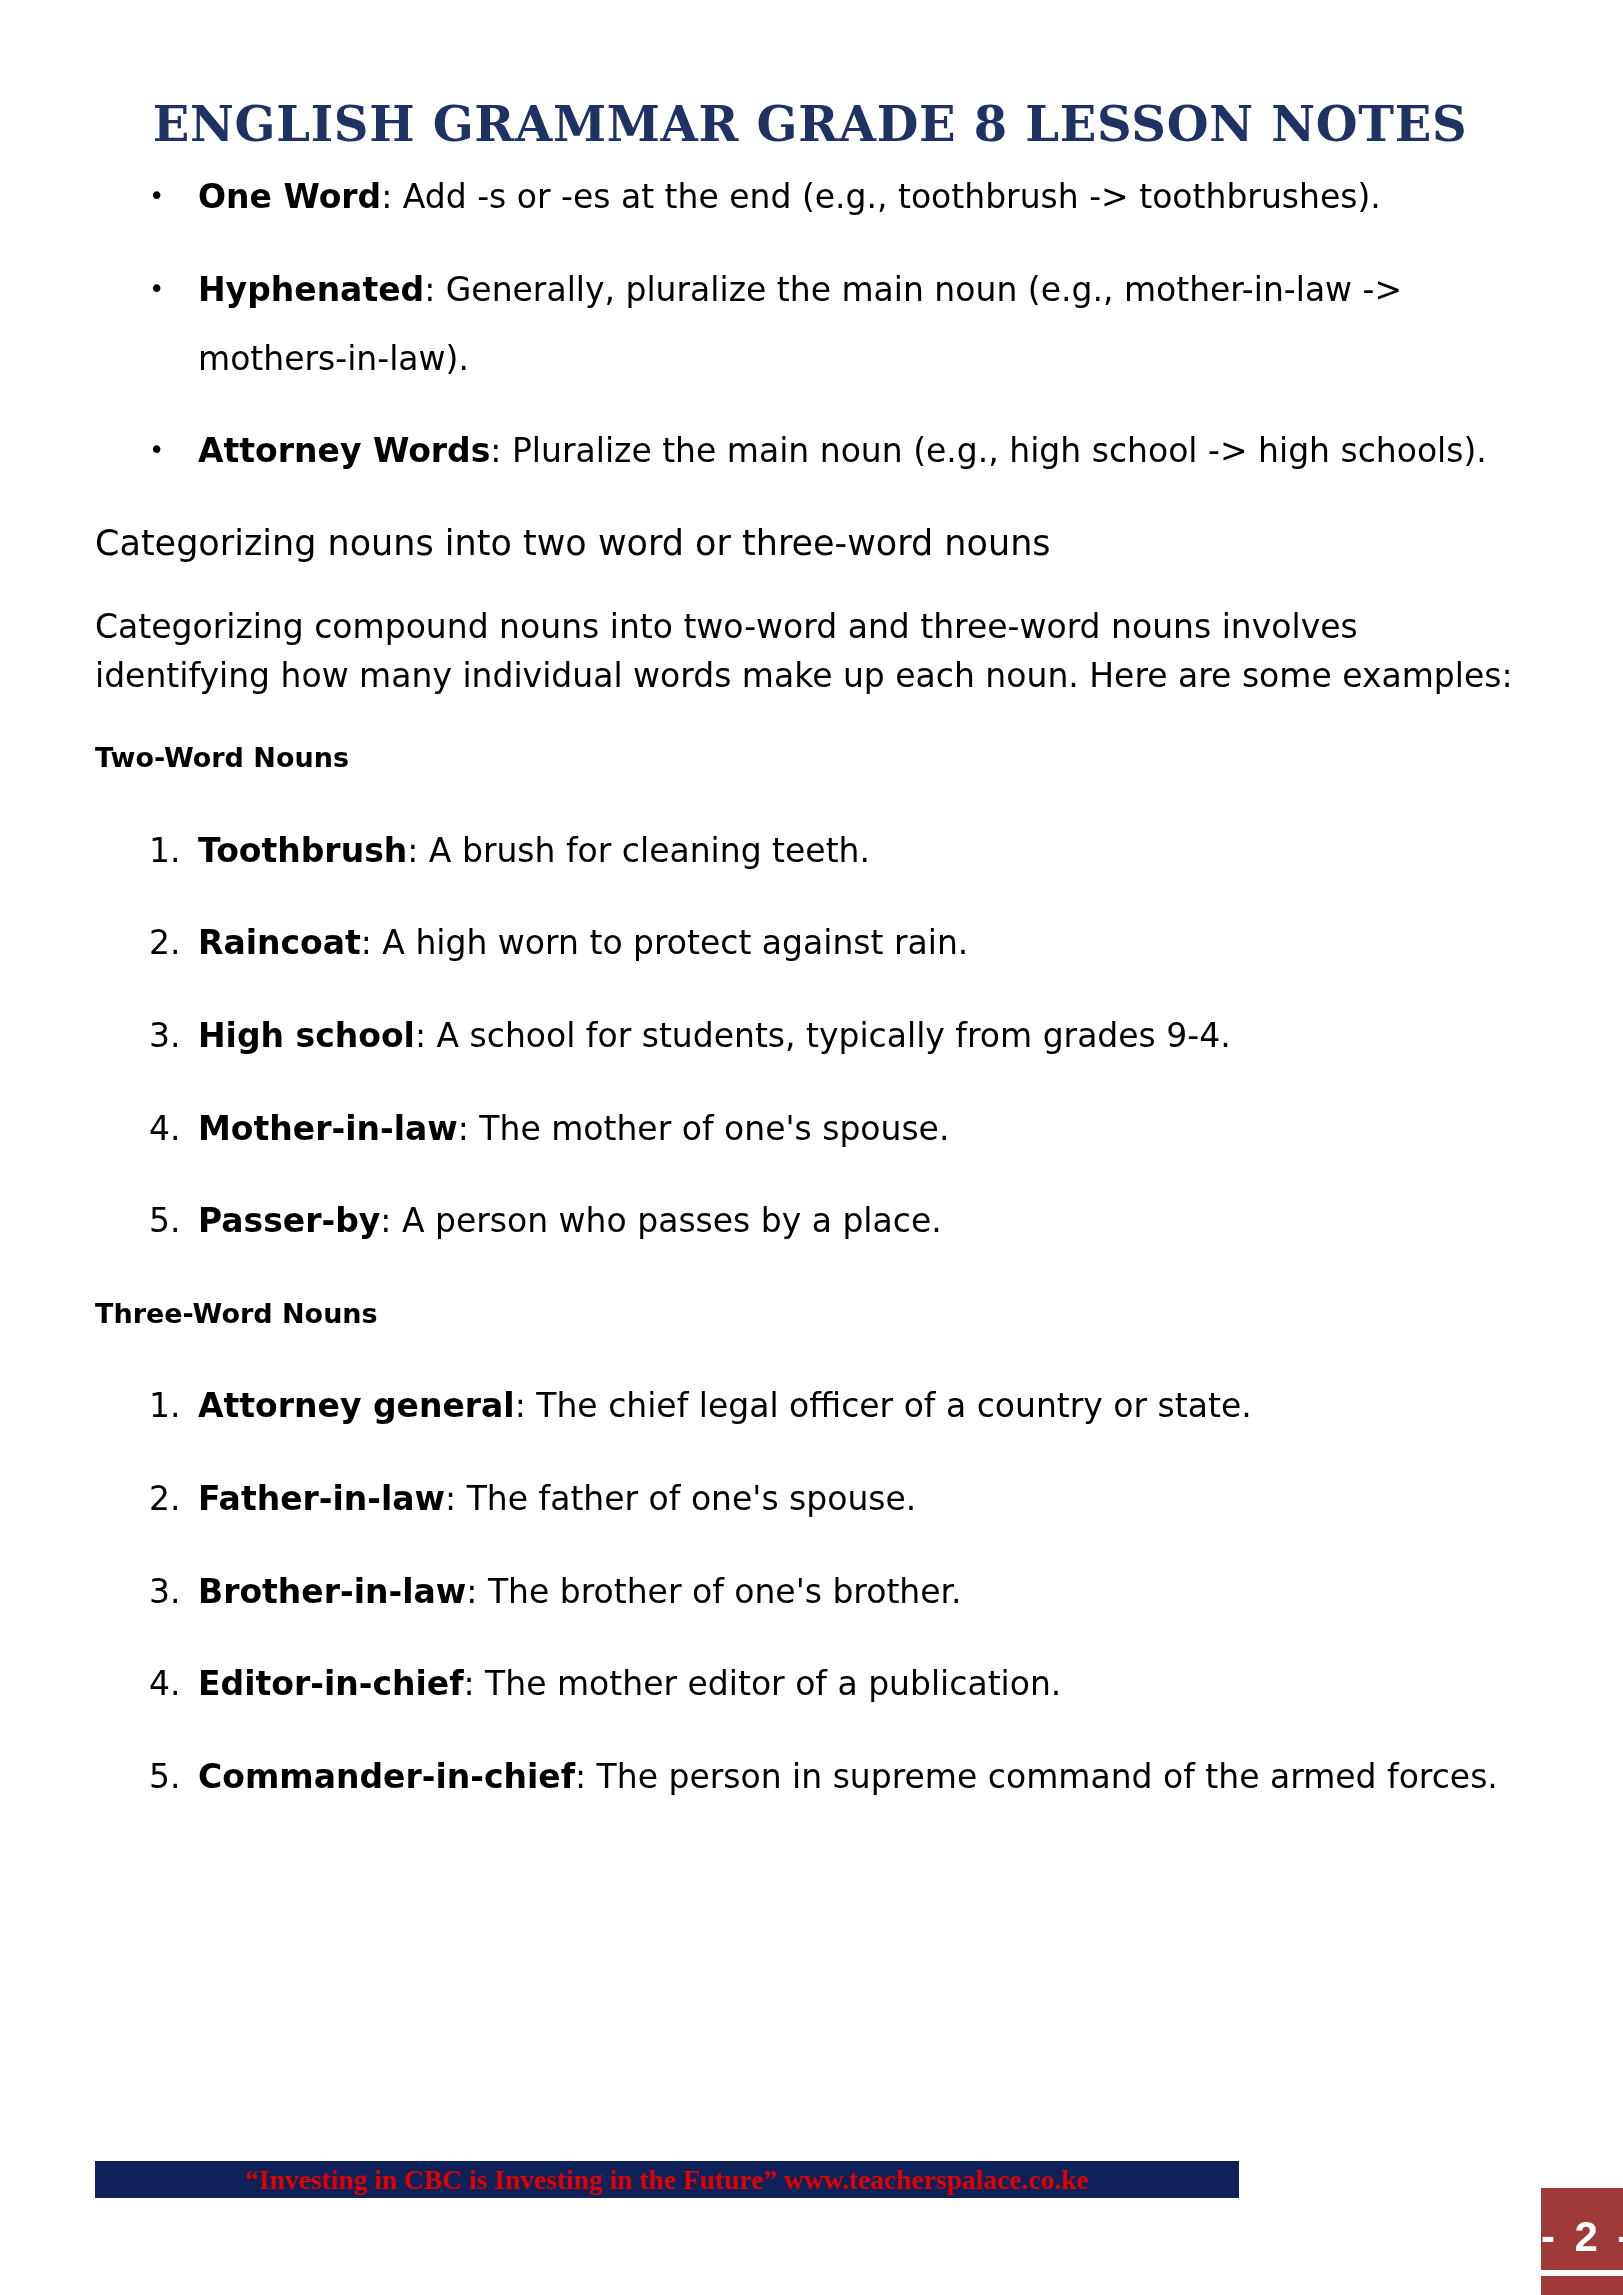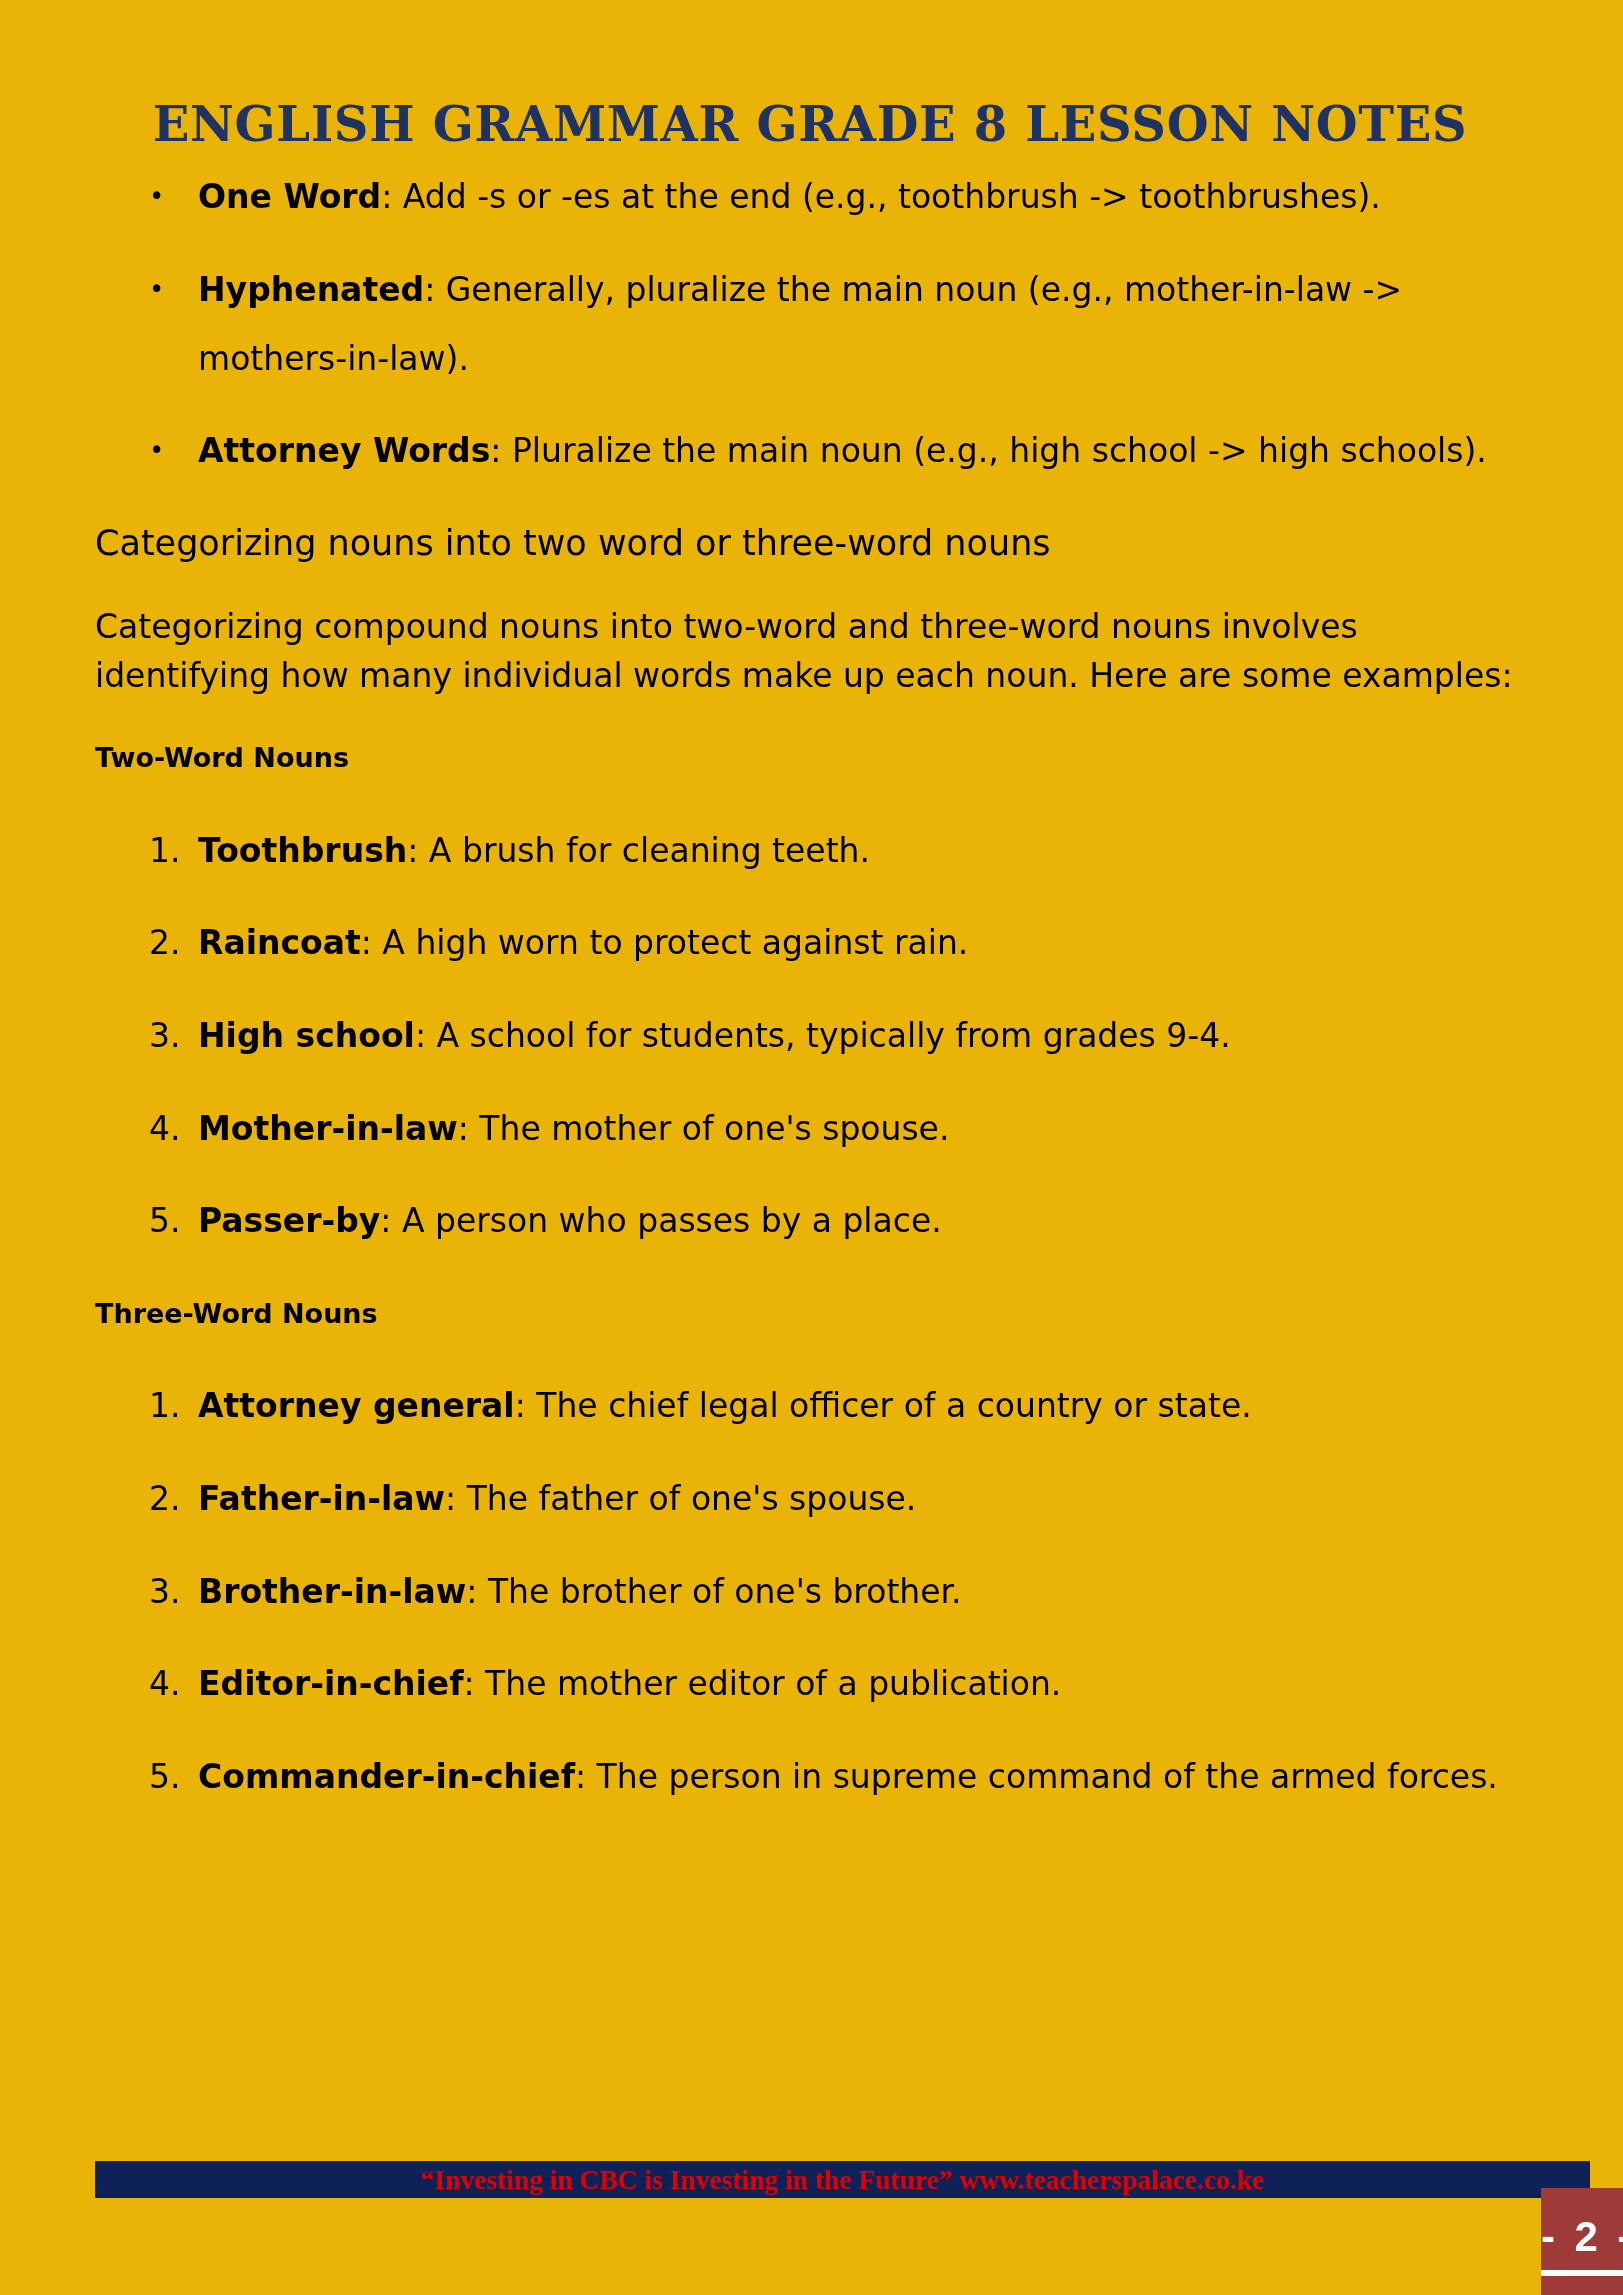--- a/index.html
+++ b/index.html
@@ -2,21 +2,21 @@
 <html style="font-size:10.5px"><head>
 <meta charset="utf-8">
 <style>
   * { margin: 0; padding: 0; box-sizing: border-box; }
   html, body { background: #888; }
   .page {
     position: relative;
     width: 1623px;
     height: 2295px;
     margin: 0 auto;
-    background: #eab308;
+    background: #ffffff;
     overflow: hidden;
     font-family: "DejaVu Sans", sans-serif;
     font-size: 33px;
     color: #000000;
   }
   .content {
     position: absolute;
     left: 95px;
     right: 98px;
     top: 92px;
@@ -58,21 +58,21 @@
   }
   .group-heading {
     font-weight: bold;
     font-size: 27px;
     line-height: 69px;
     margin-bottom: 23.6px;
   }
   .footer-bar {
     position: absolute;
     left: 95px;
-    width: 1495px;
+    width: 1144px;
     top: 2161px;
     height: 37px;
     background: #0e2158;
     display: flex;
     align-items: center;
     justify-content: center;
   }
   .footer-bar .footer-text {
     font-family: "Liberation Serif", "DejaVu Serif", serif;
     font-weight: bold;

